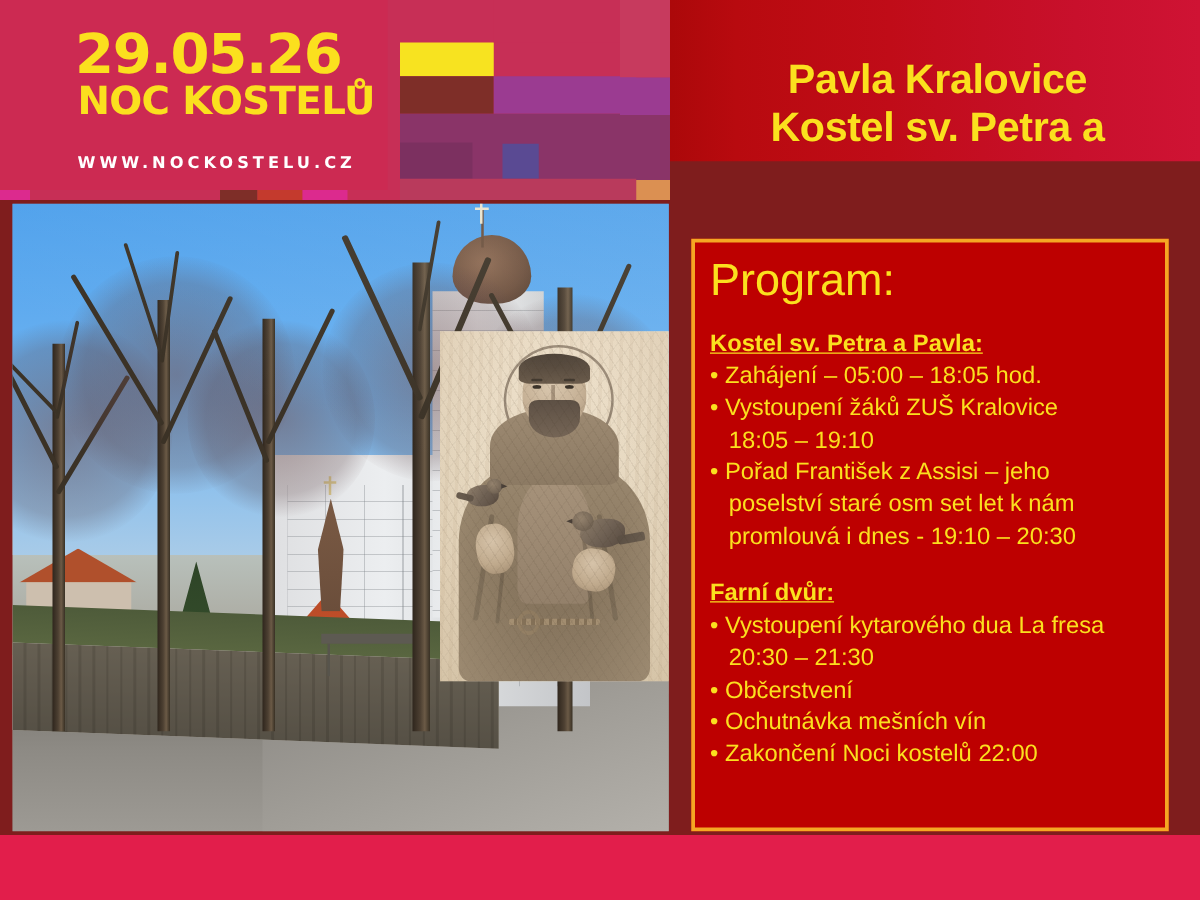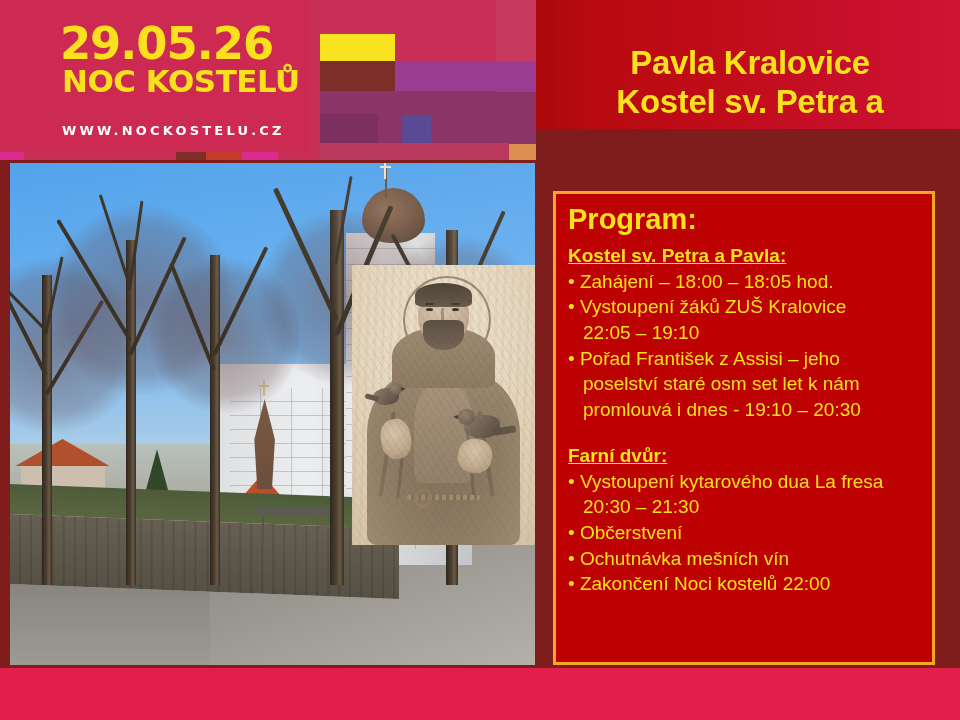--- a/index.html
+++ b/index.html
@@ -163,21 +163,21 @@
        background:radial-gradient(ellipse at 50% 45%,rgba(0,0,0,0) 45%,rgba(205,185,155,.45) 100%);
        pointer-events:none;}
 
   
   .progbox{
     position:absolute;left:553px;top:191px;width:382px;height:474px;
     border:3px solid #f5a623;background:#bd0000;box-sizing:border-box;
   }
   .prog-inner{padding:10px 12px 0 12px;}
   .prog-title{
-    color:#fbe01e;font-weight:bold;font-size:29px;line-height:1.1;margin:0 0 8px 0;
+    color:#fbe01e;font-weight:normal;font-size:36px;line-height:1.1;margin:0 0 20px 0;
     font-family:"Liberation Sans",sans-serif;
   }
   .prog-sect{
     color:#fbe01e;font-weight:bold;font-size:19px;line-height:1.25;
     text-decoration:underline;margin:0 0 2px 0;display:inline-block;
     font-family:"Liberation Sans",sans-serif;
   }
   .prog-list{list-style:none;margin:0 0 0 0;padding:0;}
   .prog-list li{
     color:#fbe01e;font-size:19px;line-height:1.30;
@@ -387,27 +387,27 @@
 
   <div class="progbox">
     <div class="prog-inner">
       <div class="prog-title">Program:</div>
 
       <div>
         <div class="prog-sect">Kostel sv. Petra a Pavla:</div>
         <ul class="prog-list">
           <li>
             <span class="bl">•</span>
-            <span>Zahájení – 18:00 – 18:05 hod.</span>
+            <span>Zahájení – 05:00 – 18:05 hod.</span>
           </li>
           <li>
             <span class="bl">•</span>
             <span>Vystoupení žáků ZUŠ Kralovice</span>
           </li>
-          <li class="prog-cont" style="list-style:none;text-indent:0;padding-left:15px;">22:05 – 19:10</li>
+          <li class="prog-cont" style="list-style:none;text-indent:0;padding-left:15px;">18:05 – 19:10</li>
           <li>
             <span class="bl">•</span>
             <span>Pořad František z Assisi – jeho</span>
           </li>
           <li class="prog-cont" style="list-style:none;text-indent:0;padding-left:15px;">poselství staré osm set let k nám</li>
           <li class="prog-cont" style="list-style:none;text-indent:0;padding-left:15px;">promlouvá i dnes - 19:10 – 20:30</li>
         </ul>
       </div>
 
       <div class="prog-gap"></div>

